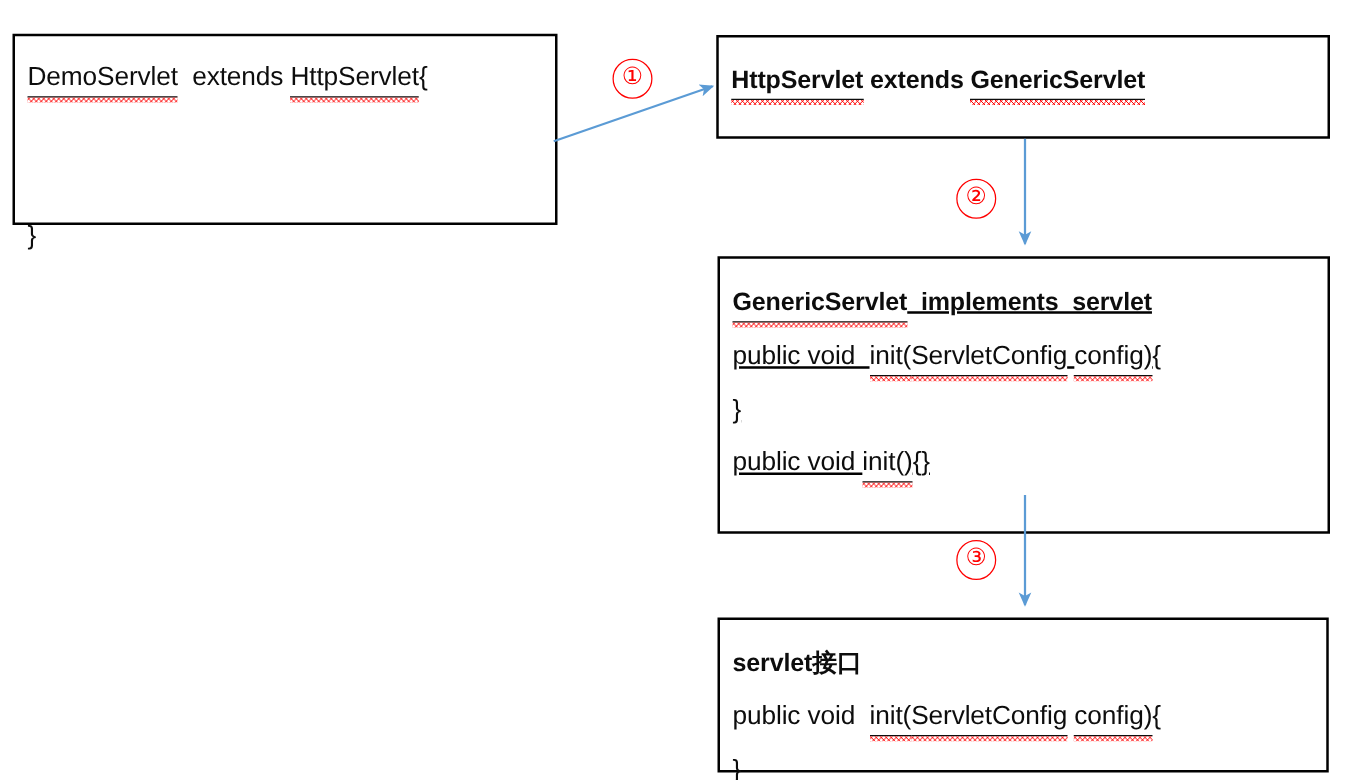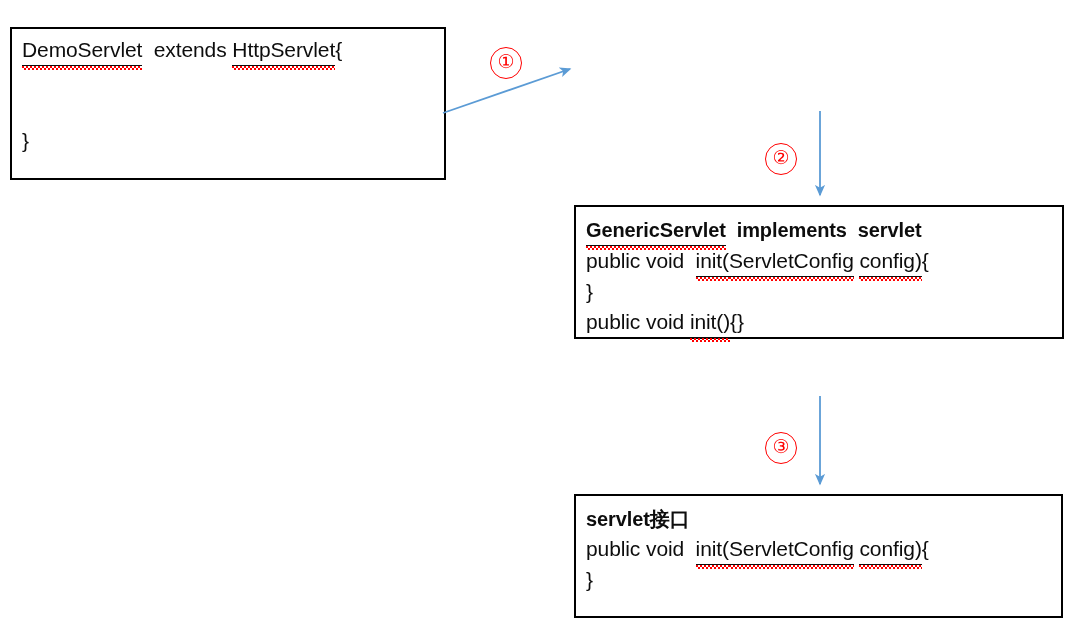--- a/index.html
+++ b/index.html
@@ -28,20 +28,21 @@
   .box-body {
     padding: 6px 0 0 10px;
   }
   .code-line {
     font-family: "Liberation Sans", sans-serif;
     font-size: 21px;
     line-height: 30px;
     color: #0d0d0d;
     white-space: pre;
     letter-spacing: -0.1px;
+    margin-top: 12px;
   }
   .code-line.bold { font-weight: bold; font-size: 20px; }
   .code-line.indent { padding-left: 108px; }
 
   
   .tok {
     position: relative;
     display: inline-block;
     border-bottom: 1.5px solid #0d0d0d;
     padding-bottom: 0px;
@@ -90,22 +91,27 @@
 
   <div class="box" style="left:10px; top:27px; width:436px; height:153px;">
     <div class="box-body">
       <div class="code-line"><span class="tok">DemoServlet</span><span>  extends </span><span class="tok">HttpServlet</span><span>{</span></div>
       <div class="code-line">&nbsp;</div>
       <div class="code-line">&nbsp;</div>
       <div class="code-line">}</div>
     </div>
   </div>
 
+  <div class="box" style="left:573px; top:28px; width:491px; height:83px;">
+    <div class="box-body" style="padding-top:7px;">
+      <div class="code-line bold"><span class="tok">HttpServlet</span><span> extends </span><span class="tok">GenericServlet</span></div>
+    </div>
+  </div>
 
-  <div class="box" style="left:574px; top:205px; width:490px; height:134px;">
+  <div class="box" style="left:574px; top:205px; width:490px; height:222px;text-decoration:underline;">
     <div class="box-body" style="padding-top:8px;">
       <div class="code-line bold"><span class="tok">GenericServlet</span><span>  implements  servlet</span></div>
 
       <div class="code-line"><span>public void  </span><span class="tok">init(</span><span class="tok">ServletConfig</span><span> </span><span class="tok">config)</span><span>{</span></div>
 
 
 
       <div class="code-line">}</div>
 
       <div class="code-line"><span>public void </span><span class="tok">init()</span><span>{}</span></div>

